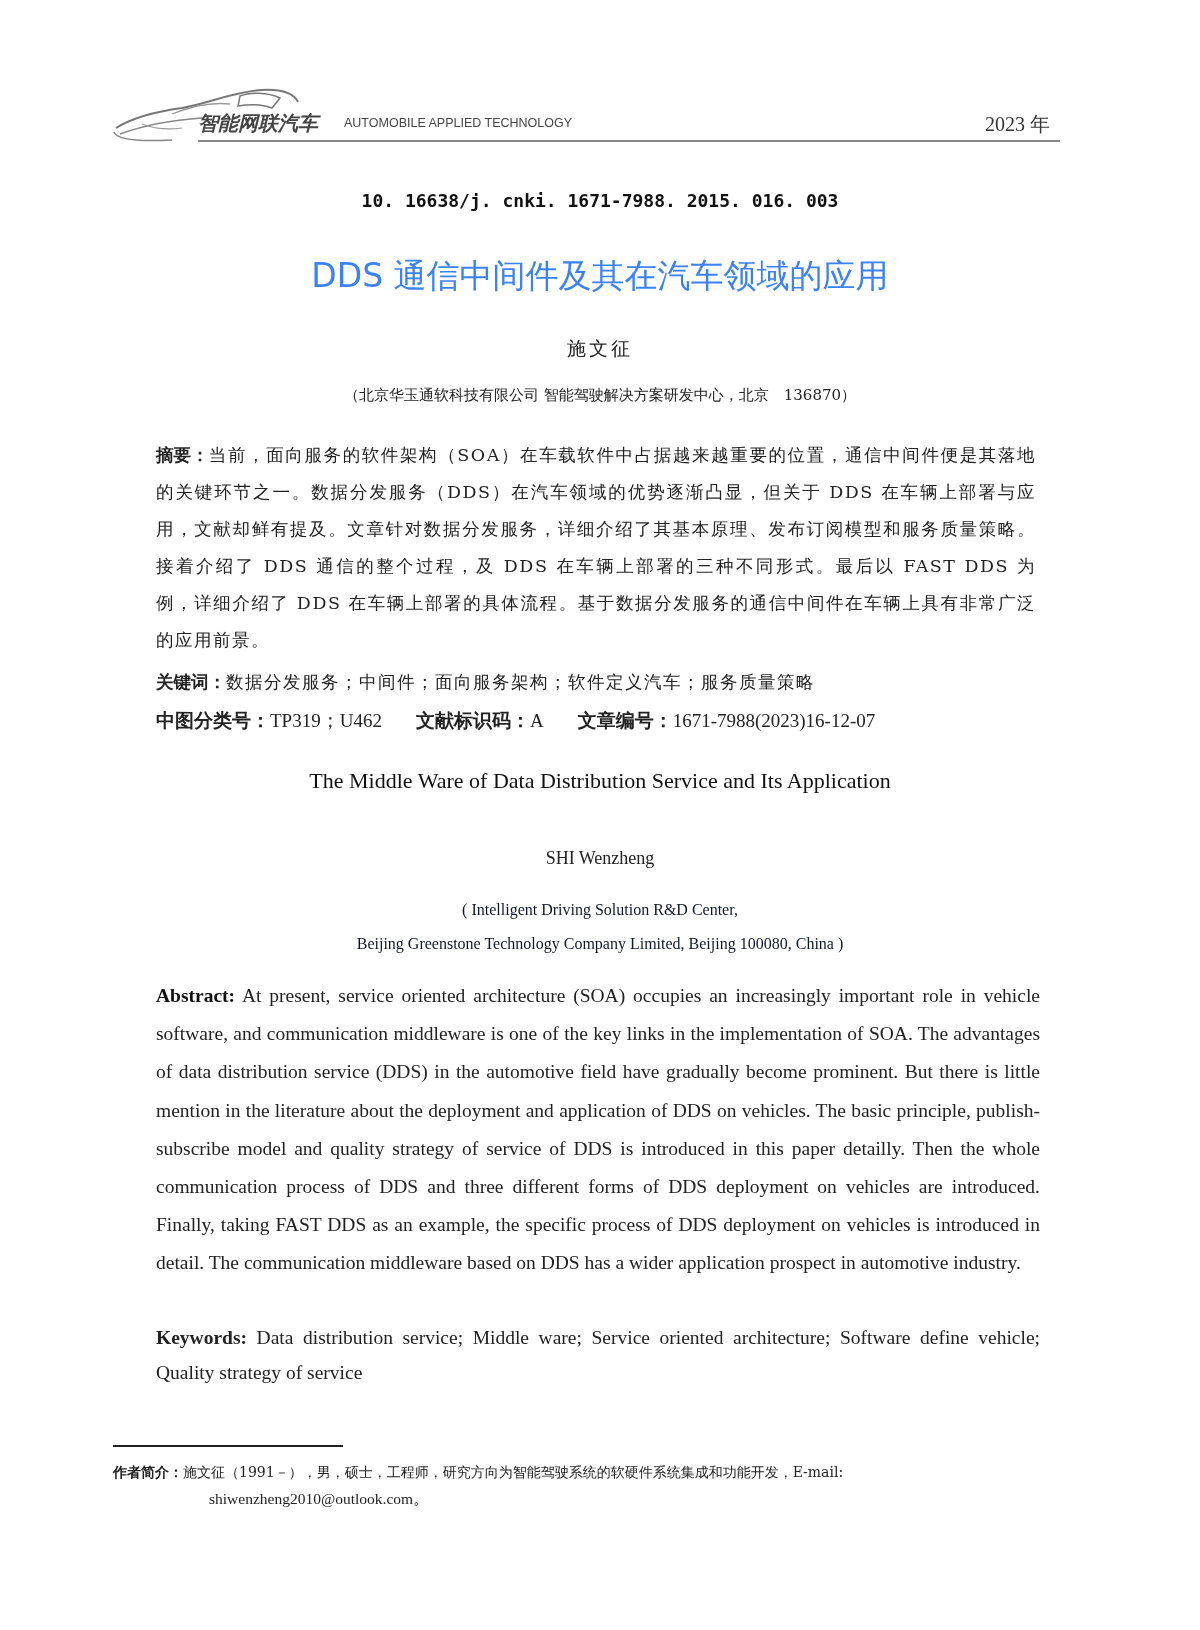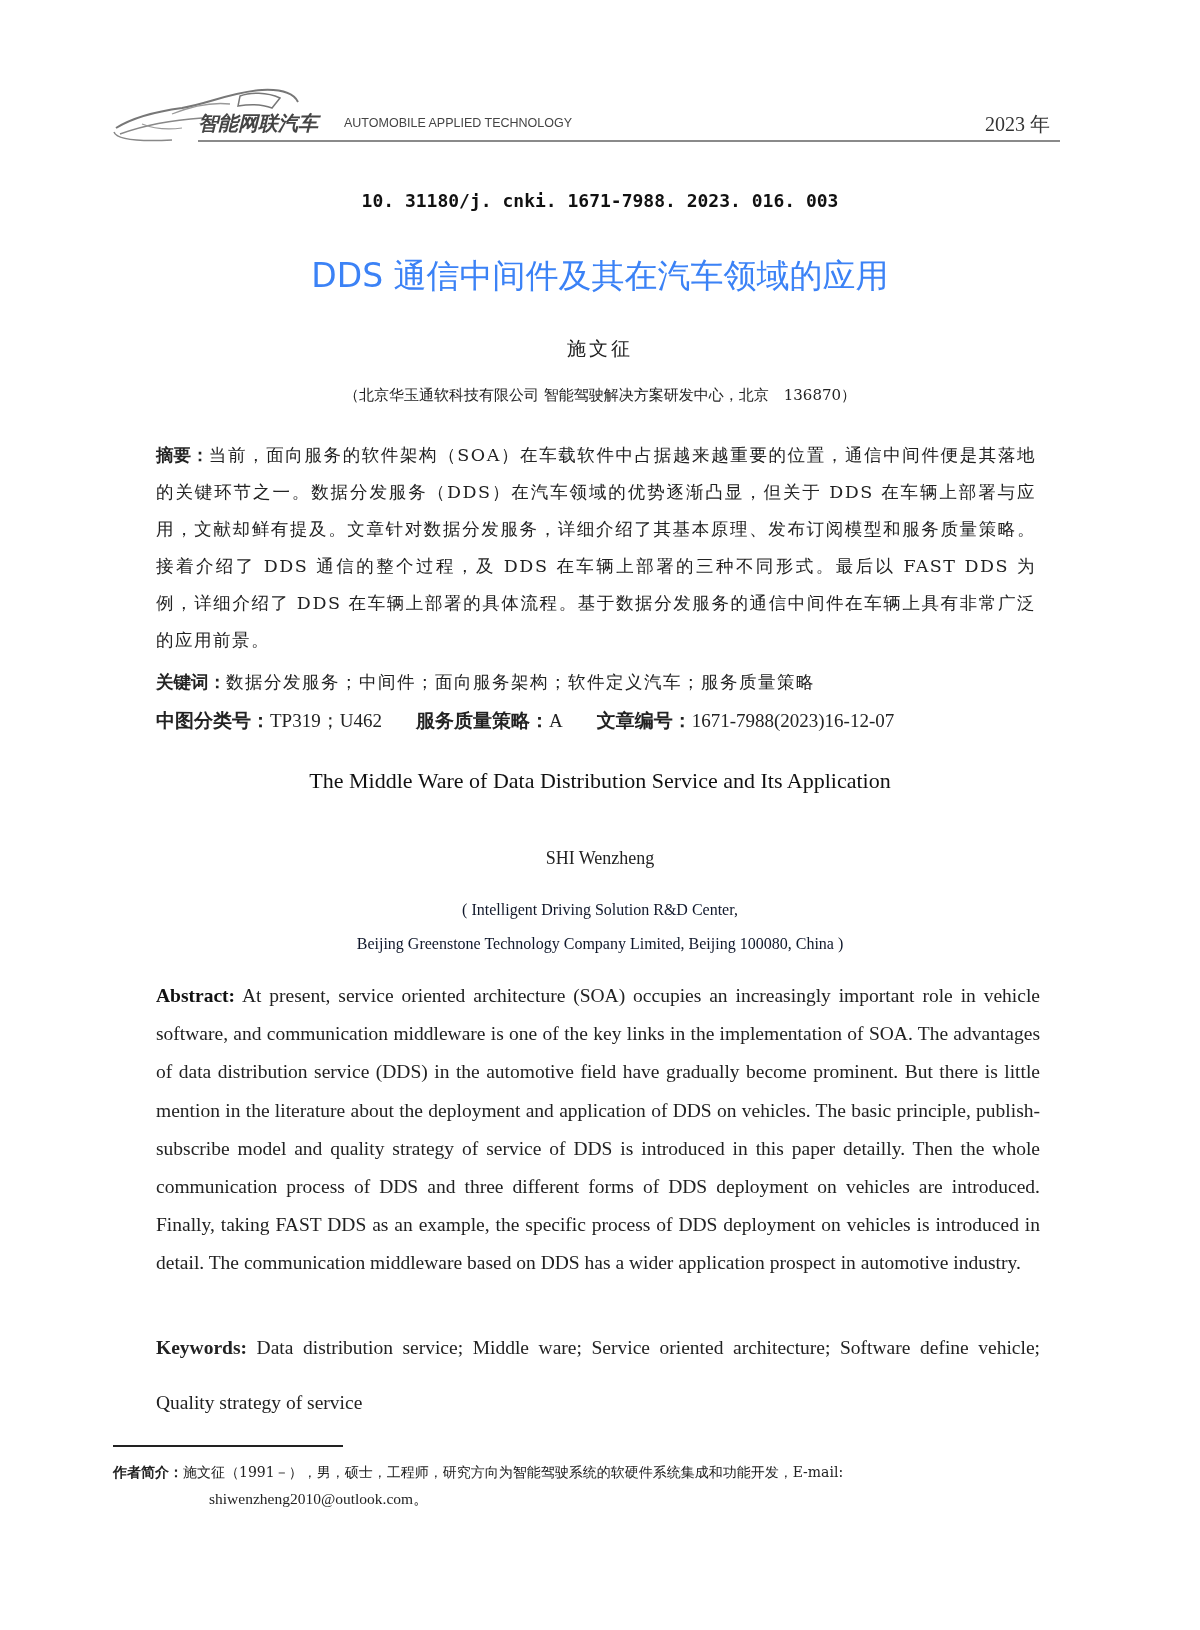--- a/index.html
+++ b/index.html
@@ -25,21 +25,21 @@
   .cn-kw b, .cn-cls b { font-family: "DejaVu Sans", sans-serif; font-weight: bold; letter-spacing: 0; }
   .cn-cls { left: 156px; width: 880px; top: 708px; font-family: "Liberation Serif", serif; font-size: 19px; color: #222; }
   .cn-cls .gap { display: inline-block; width: 34px; }
 
   .title-en { left: 0; width: 1200px; top: 766px; text-align: center; font-family: "Liberation Serif", serif; font-weight: normal; font-size: 22px; line-height: 29px; color: #111; }
   .author-en { left: 0; width: 1200px; top: 848px; text-align: center; font-family: "Liberation Serif", serif; font-size: 18px; color: #222; }
   .affil-en { left: 0; width: 1200px; top: 893px; text-align: center; font-family: "Liberation Serif", serif; font-size: 16px; line-height: 34px; color: #0f172a; }
 
   .en-block { left: 156px; width: 884px; top: 977px; font-family: "Liberation Serif", serif; font-size: 19.5px; line-height: 38.2px; color: #222; text-align: justify; }
   .en-block b { color: #111; }
-  .en-kw { left: 156px; width: 884px; top: 1320px; font-family: "Liberation Serif", serif; font-size: 19.5px; line-height: 55px; color: #222; text-align: justify; }
+  .en-kw { left: 156px; width: 884px; top: 1320px; font-family: "Liberation Serif", serif; font-size: 19.5px; line-height: 35px; color: #222; text-align: justify; }
 
   .fn-rule { left: 113px; top: 1445px; width: 230px; height: 1.5px; background: #222; }
   .footnote { left: 113px; width: 960px; top: 1457px; font-family: "DejaVu Serif", serif; font-size: 14px; line-height: 30px; color: #222; }
   .footnote b { font-family: "DejaVu Sans", sans-serif; font-weight: bold; }
   .footnote .email { display: block; padding-left: 96px; font-family: "Liberation Serif", serif; font-size: 15.5px; line-height: 24px; }
 </style>
 </head>
 <body>
 
 <div class="abs header">
@@ -50,30 +50,30 @@
     <path d="M60 30 C80 22, 100 18, 118 20" fill="none" stroke="#999" stroke-width="1.3"></path>
     <path d="M128 12 C138 8, 155 8, 168 14 L160 24 C150 20, 138 20, 126 22 Z" fill="none" stroke="#777" stroke-width="1.5"></path>
     <path d="M30 40 C40 44, 55 46, 70 44" fill="none" stroke="#999" stroke-width="1.2"></path>
   </svg>
   <span class="journal-cn">智能网联汽车</span>
   <span class="journal-en">AUTOMOBILE APPLIED TECHNOLOGY</span>
   <span class="year">2023 年</span>
   <div class="header-rule"></div>
 </div>
 
-<div class="abs doi">10. 31180/j. cnki. 1671-7988. 2023. 016. 003</div>
+<div class="abs doi">10. 16638/j. cnki. 1671-7988. 2015. 016. 003</div>
 <div class="abs title-cn">DDS 通信中间件及其在汽车领域的应用</div>
 <div class="abs author-cn">施文征</div>
 <div class="abs affil-cn">（北京华玉通软科技有限公司 智能驾驶解决方案研发中心，北京　136870）</div>
 
 <div class="abs cn-block"><b>摘要：</b><span>当前，面向服务的软件架构（SOA）在车载软件中占据越来越重要的位置，通信中间件便是其落地的关键环节之一。数据分发服务（DDS）在汽车领域的优势逐渐凸显，但关于 DDS 在车辆上部署与应用，文献却鲜有提及。文章针对数据分发服务，详细介绍了其基本原理、发布订阅模型和服务质量策略。接着介绍了 DDS 通信的整个过程，及 DDS 在车辆上部署的三种不同形式。最后以 FAST DDS 为例，详细介绍了 DDS 在车辆上部署的具体流程。基于数据分发服务的通信中间件在车辆上具有非常广泛的应用前景。</span></div>
 
 <div class="abs cn-kw"><b>关键词：</b><span>数据分发服务；中间件；面向服务架构；软件定义汽车；服务质量策略</span></div>
 
-<div class="abs cn-cls"><b>中图分类号：</b><span>TP319；U462</span><span class="gap"></span><b>服务质量策略：</b><span>A</span><span class="gap"></span><b>文章编号：</b><span>1671-7988(2023)16-12-07</span></div>
+<div class="abs cn-cls"><b>中图分类号：</b><span>TP319；U462</span><span class="gap"></span><b>文献标识码：</b><span>A</span><span class="gap"></span><b>文章编号：</b><span>1671-7988(2023)16-12-07</span></div>
 
 <div class="abs title-en">
   <div>The Middle Ware of Data Distribution Service and Its Application</div>
 </div>
 
 <div class="abs author-en">SHI Wenzheng</div>
 <div class="abs affil-en">
   <div>( Intelligent Driving Solution R&amp;D Center,</div>
   <div>Beijing Greenstone Technology Company Limited, Beijing 100080, China )</div>
 </div>

